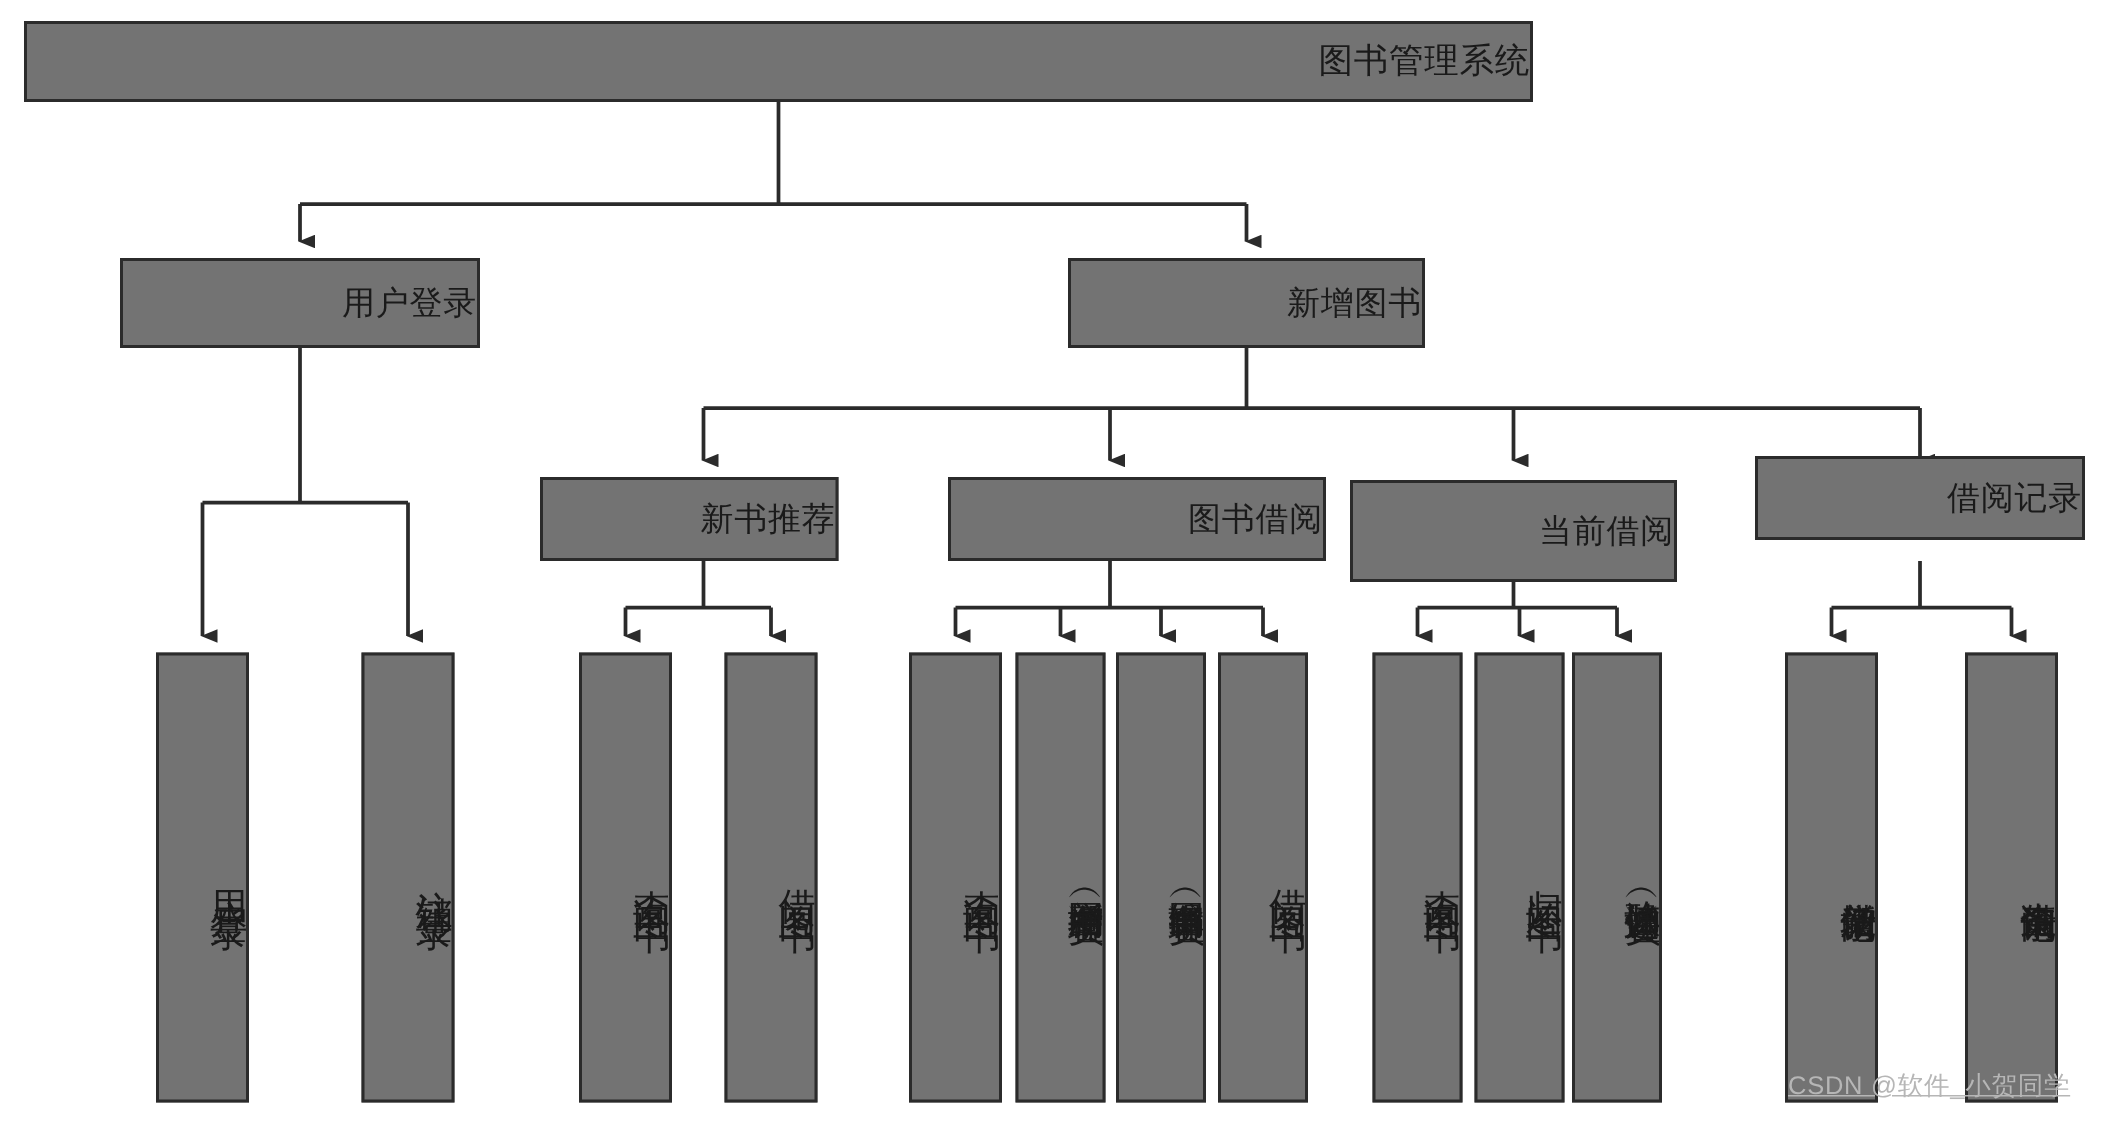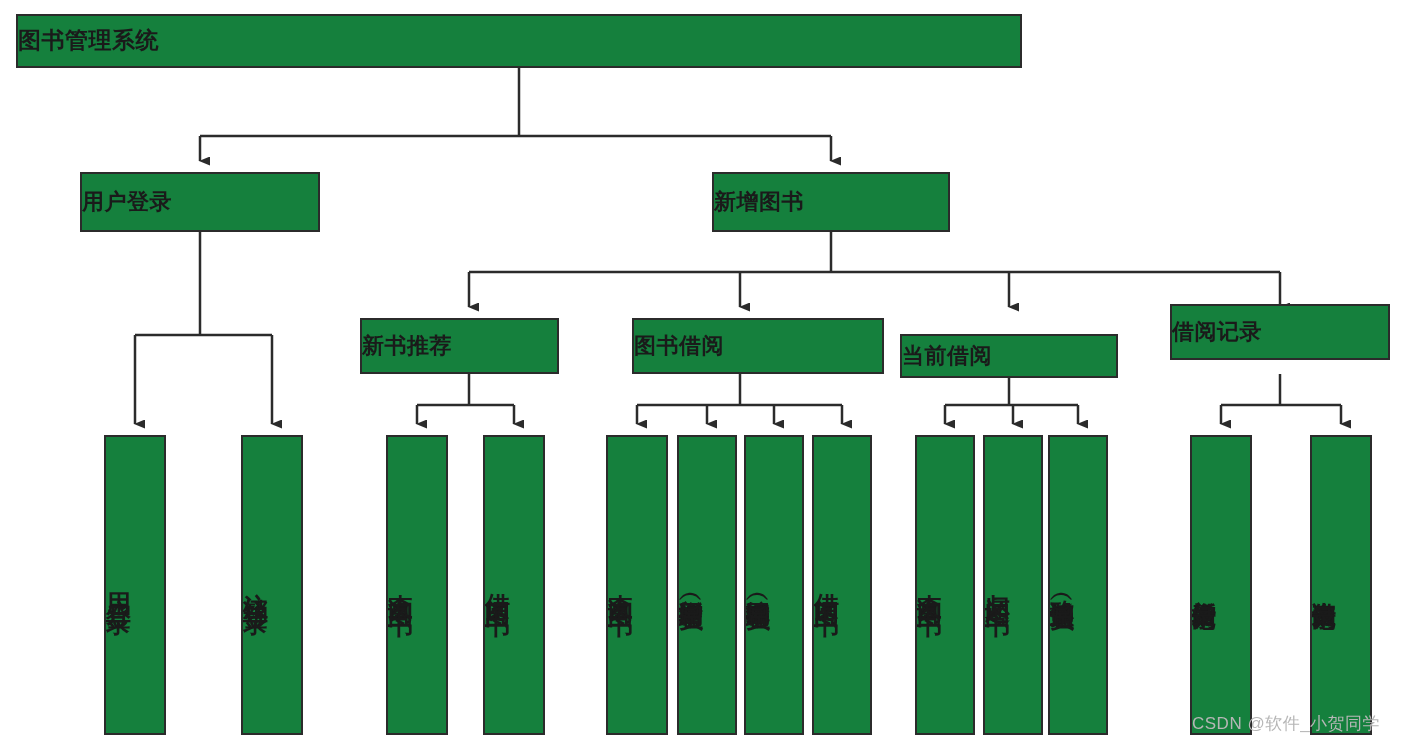--- a/index.html
+++ b/index.html
@@ -22,26 +22,25 @@
     left: 0;
     top: 0;
     width: 1405px;
     height: 747px;
     pointer-events: none;
   }
   .node {
     position: absolute;
     box-sizing: border-box;
     border: 2px solid #2b2b2b;
-    background: #15803d;
+    background: #737373;
     display: flex;
     align-items: center;
-    justify-content: flex-start;
+    justify-content: flex-end;
     overflow: hidden;
-    font-weight: bold;
   }
   .node .label {
     color: #1a1a1a;
     line-height: 1.02;
     text-align: center;
     white-space: pre;
   }
   
   .node.horiz .label {
     font-size: 22px;
@@ -64,20 +63,21 @@
   .node.vert.tight .label {
     font-size: 24px;
     letter-spacing: 1px;
   }
   .watermark {
     position: absolute;
     color: #b6b6b6;
     font-size: 17px;
     white-space: nowrap;
     letter-spacing: 0.5px;
+    text-decoration: underline;
   }
 </style>
 </head>
 <body>
 
 <div id="canvas">
   <svg class="edges" viewBox="0 0 1405 747" width="1405" height="747">
     <defs>
       <marker id="arrowhead" markerWidth="9" markerHeight="11" refX="4.5" refY="10" orient="auto" markerUnits="userSpaceOnUse">
         <polygon points="0,0 9,0 4.5,11" fill="#2b2b2b"></polygon>
@@ -129,21 +129,21 @@
       </div>
       <div class="node horiz" style="left: 712px; top: 172px; width: 238px; height: 60px;">
         <span class="label">新增图书</span>
       </div>
       <div class="node horiz" style="left: 360px; top: 318px; width: 199px; height: 56px;">
         <span class="label">新书推荐</span>
       </div>
       <div class="node horiz" style="left: 632px; top: 318px; width: 252px; height: 56px;">
         <span class="label">图书借阅</span>
       </div>
-      <div class="node horiz" style="left: 900px; top: 334px; width: 218px; height: 44px;">
+      <div class="node horiz" style="left: 900px; top: 320px; width: 218px; height: 68px;">
         <span class="label">当前借阅</span>
       </div>
       <div class="node horiz" style="left: 1170px; top: 304px; width: 220px; height: 56px;">
         <span class="label">借阅记录</span>
       </div>
       <div class="node vert" style="left: 104px; top: 435px; width: 62px; height: 300px;">
         <span class="label">用户登录</span>
       </div>
       <div class="node vert" style="left: 241px; top: 435px; width: 62px; height: 300px;">
         <span class="label">注销登录</span>

